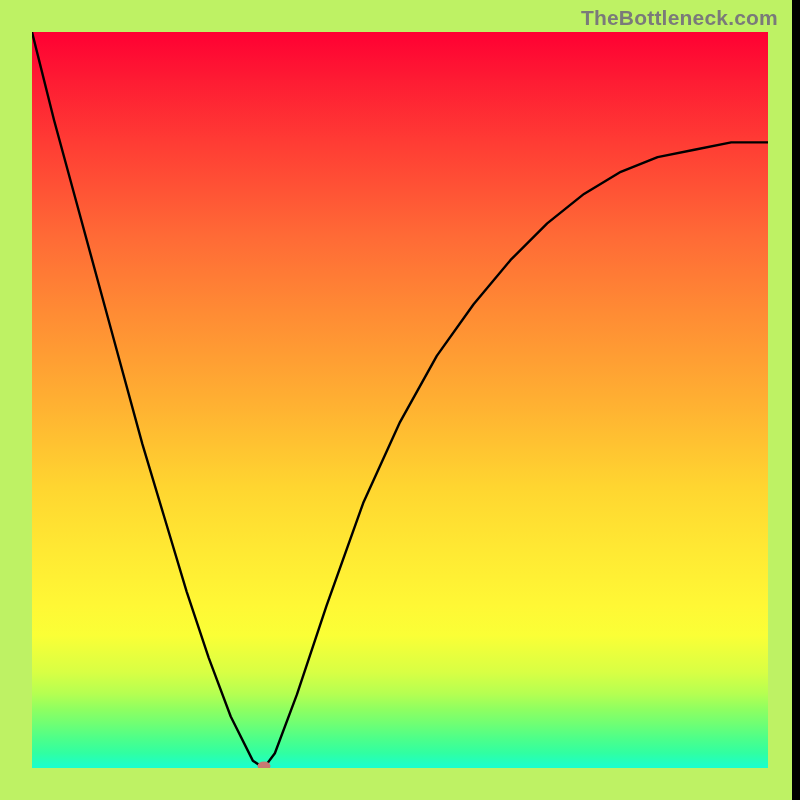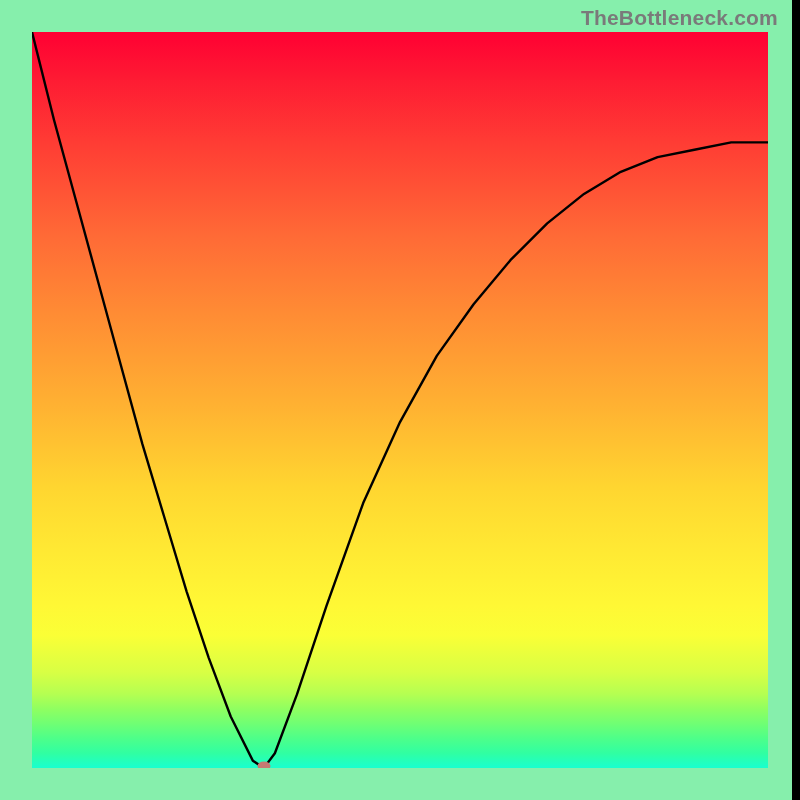--- a/index.html
+++ b/index.html
@@ -8,21 +8,21 @@
     width: 800px;
     height: 800px;
     background: #000;
     font-family: Arial, Helvetica, sans-serif;
     overflow: hidden;
   }
   .frame {
     position: relative;
     width: 792px;
     height: 800px;
-    background: #86efac;
+    background: #bef264;
   }
   .plot-area {
     position: absolute;
     left: 32px;
     top: 32px;
     width: 736px;
     height: 736px;
     overflow: hidden;
   }
   .gradient-bg {

